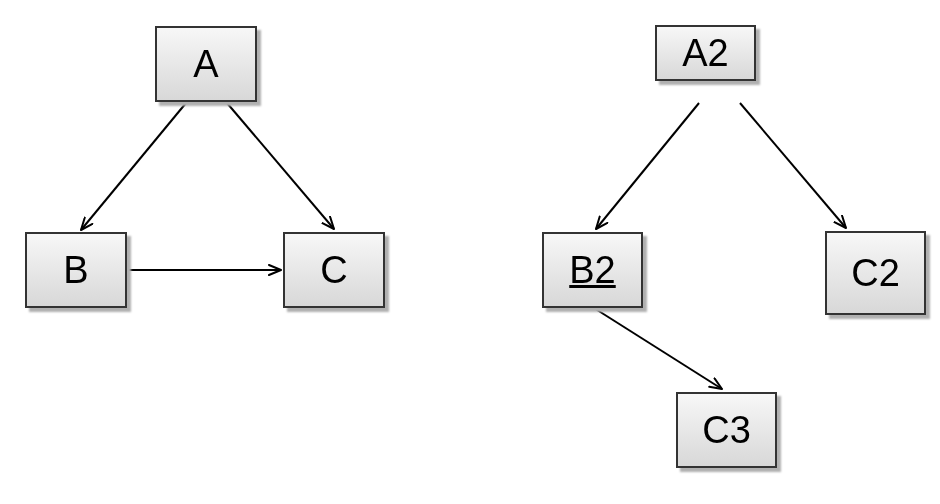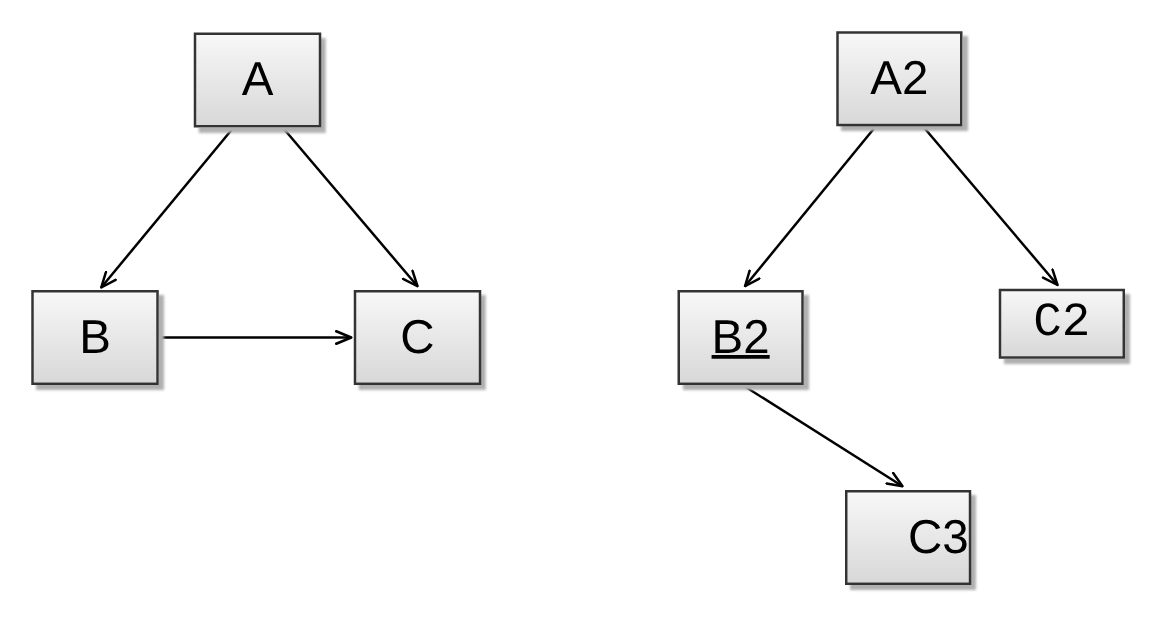--- a/index.html
+++ b/index.html
@@ -70,26 +70,26 @@
   <div id="node-layer">
       <div class="node" style="left: 155px; top: 26px; width: 102px; height: 76px;">
         <span class="node-label">A</span>
       </div>
       <div class="node" style="left: 25px; top: 232px; width: 102px; height: 76px;">
         <span class="node-label">B</span>
       </div>
       <div class="node" style="left: 283px; top: 232px; width: 102px; height: 76px;">
         <span class="node-label">C</span>
       </div>
-      <div class="node" style="left: 669px; top: 25px; width: 101px; height: 76px;">
+      <div class="node" style="left: 655px; top: 25px; width: 101px; height: 56px;">
         <span class="node-label">A2</span>
       </div>
       <div class="node" style="left: 542px; top: 232px; width: 101px; height: 76px; text-decoration: underline;">
         <span class="node-label">B2</span>
       </div>
-      <div class="node" style="left: 799px; top: 231px; width: 101px; height: 56px; font-family: Liberation Mono, monospace;">
+      <div class="node" style="left: 825px; top: 231px; width: 101px; height: 84px;">
         <span class="node-label">C2</span>
       </div>
-      <div class="node" style="left: 676px; top: 392px; width: 101px; height: 76px; justify-content: flex-end;">
+      <div class="node" style="left: 676px; top: 392px; width: 101px; height: 76px;">
         <span class="node-label">C3</span>
       </div>
     </div>
 </div>
 
 </body></html>

